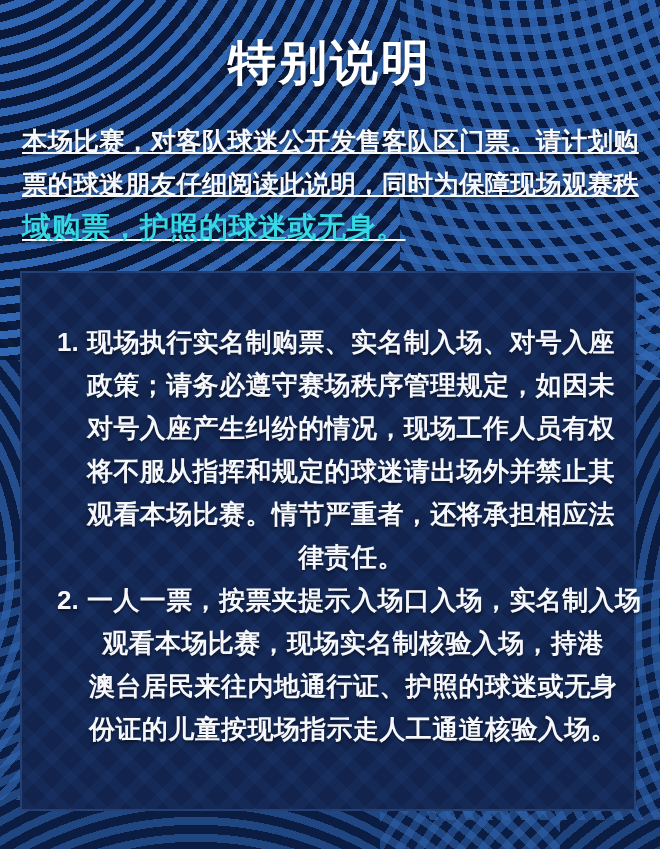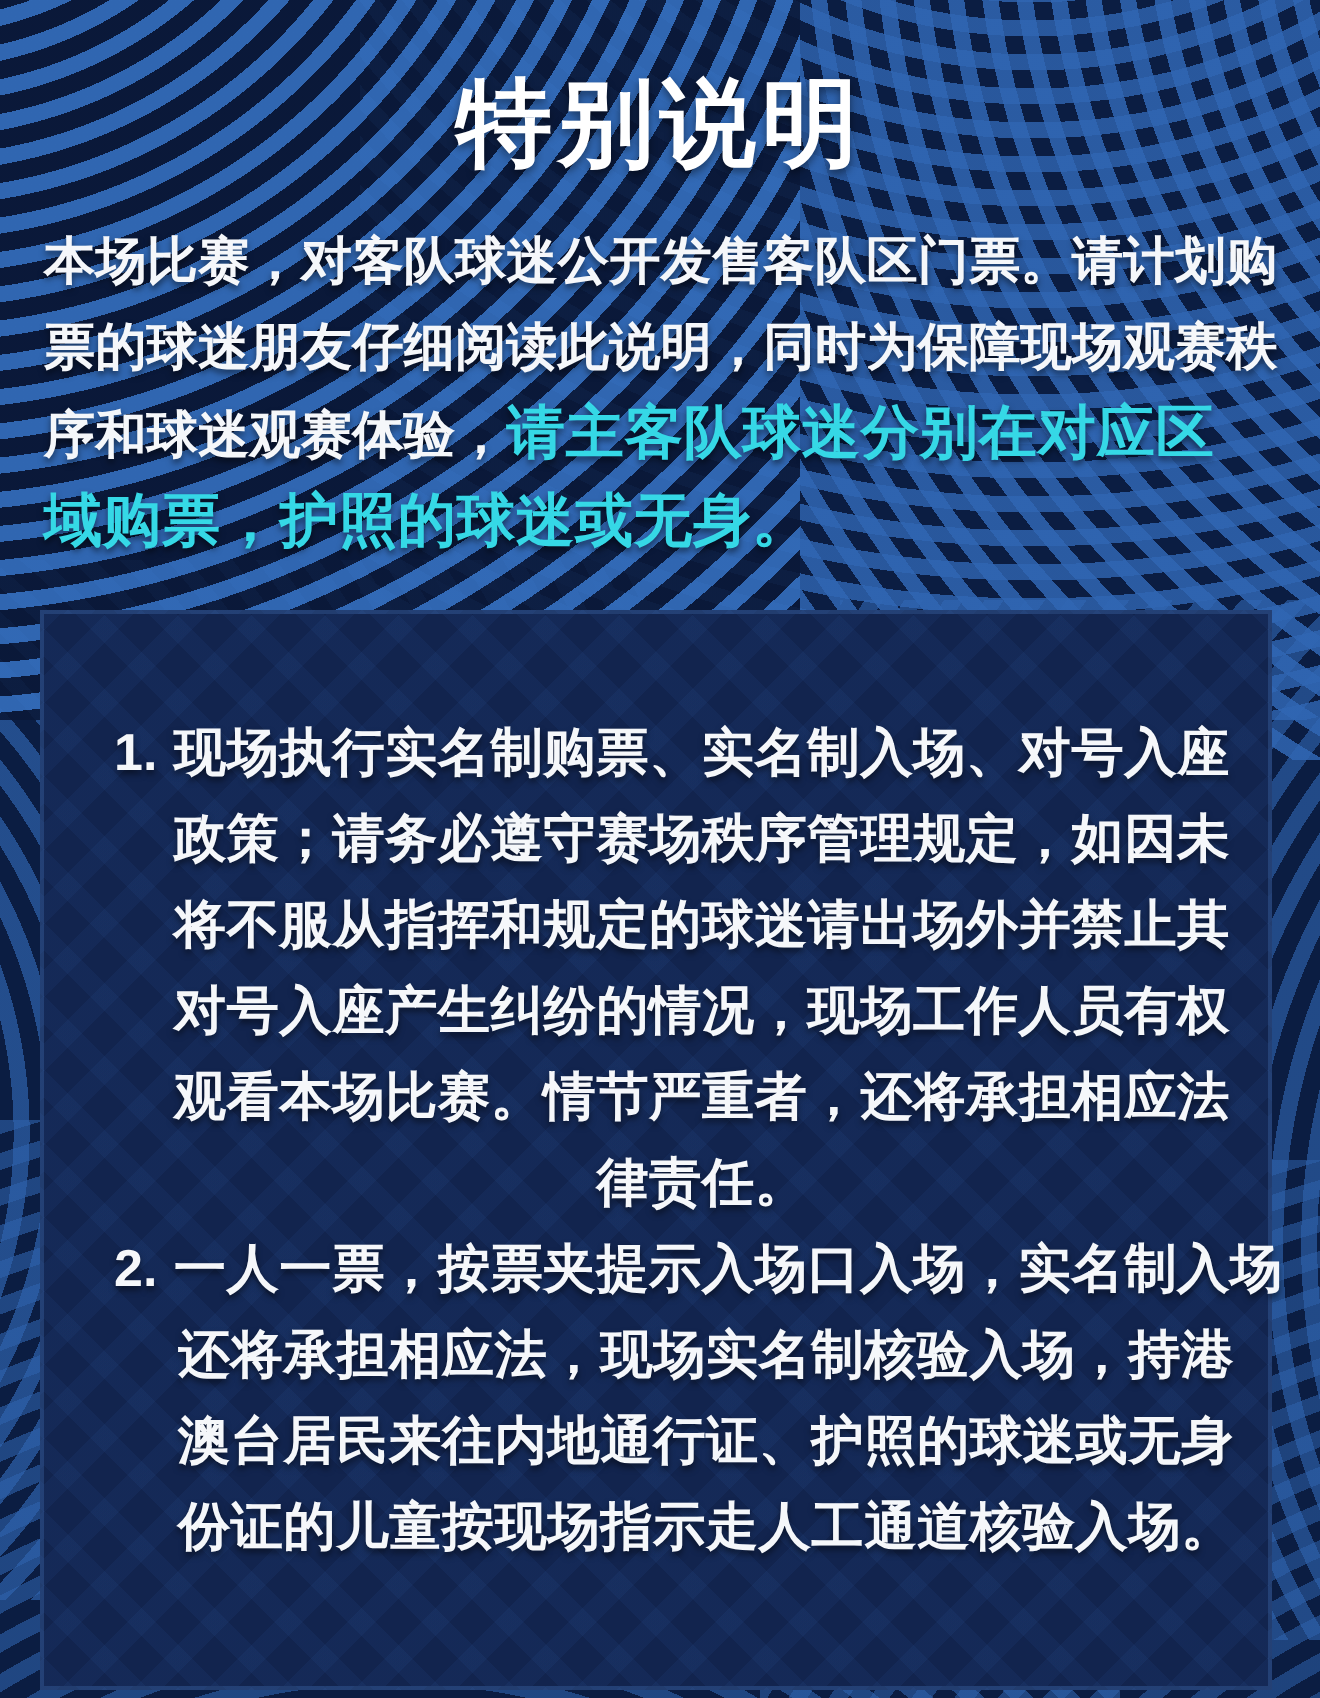--- a/index.html
+++ b/index.html
@@ -41,26 +41,27 @@
     text-align: center;
     color: #ffffff;
     font-size: 48px;
     line-height: 58px;
     font-weight: 700;
     letter-spacing: 3px;
     text-shadow: 0 2px 4px rgba(0,0,0,0.45);
   }
   .intro {
     position: relative;
-    margin: 18px 22px 0 22px;
+    margin: 28px 22px 0 22px;
     color: #f5f7fa;
     font-size: 25.5px;
     font-weight: 600;
     letter-spacing: 0.2px;
     text-shadow: 0 2px 3px rgba(0,0,0,0.5);
+    text-decoration: underline;
   }
   .intro .line {
     line-height: 43px;
     white-space: nowrap;
   }
   .highlight {
     color: #35d8e6;
     font-size: 29px;
     font-weight: 800;
     letter-spacing: 0.5px;
@@ -104,42 +105,41 @@
 </head>
 <body>
 
 <div class="poster">
 
   <div class="page-title">特别说明</div>
 
   <div class="intro">
     <div class="line">本场比赛，对客队球迷公开发售客队区门票。请计划购</div>
     <div class="line">票的球迷朋友仔细阅读此说明，同时为保障现场观赛秩</div>
-    <div class="line"><span>序和球迷观赛体验，</span><span class="highlight">请主客队球迷分别在对应区</span></div>
     <div class="line"><span class="highlight">域购票，护照的球迷或无身。</span></div>
   </div>
 
   <div class="notice-panel">
 
     <div class="list-item">
       <span class="item-number">1.</span>
       <div class="item-lines">
         <div class="line">现场执行实名制购票、实名制入场、对号入座</div>
         <div class="line">政策；请务必遵守赛场秩序管理规定，如因未</div>
+        <div class="line">对号入座产生纠纷的情况，现场工作人员有权</div>
         <div class="line">将不服从指挥和规定的球迷请出场外并禁止其</div>
-        <div class="line">对号入座产生纠纷的情况，现场工作人员有权</div>
         <div class="line">观看本场比赛。情节严重者，还将承担相应法</div>
         <div class="line">律责任。</div>
       </div>
     </div>
 
     <div class="list-item">
       <span class="item-number">2.</span>
       <div class="item-lines">
         <div class="line">一人一票，按票夹提示入场口入场，实名制入场</div>
-        <div class="line">还将承担相应法，现场实名制核验入场，持港</div>
+        <div class="line">观看本场比赛，现场实名制核验入场，持港</div>
         <div class="line">澳台居民来往内地通行证、护照的球迷或无身</div>
         <div class="line">份证的儿童按现场指示走人工通道核验入场。</div>
       </div>
     </div>
 
   </div>
 </div>
 
 </body></html>

